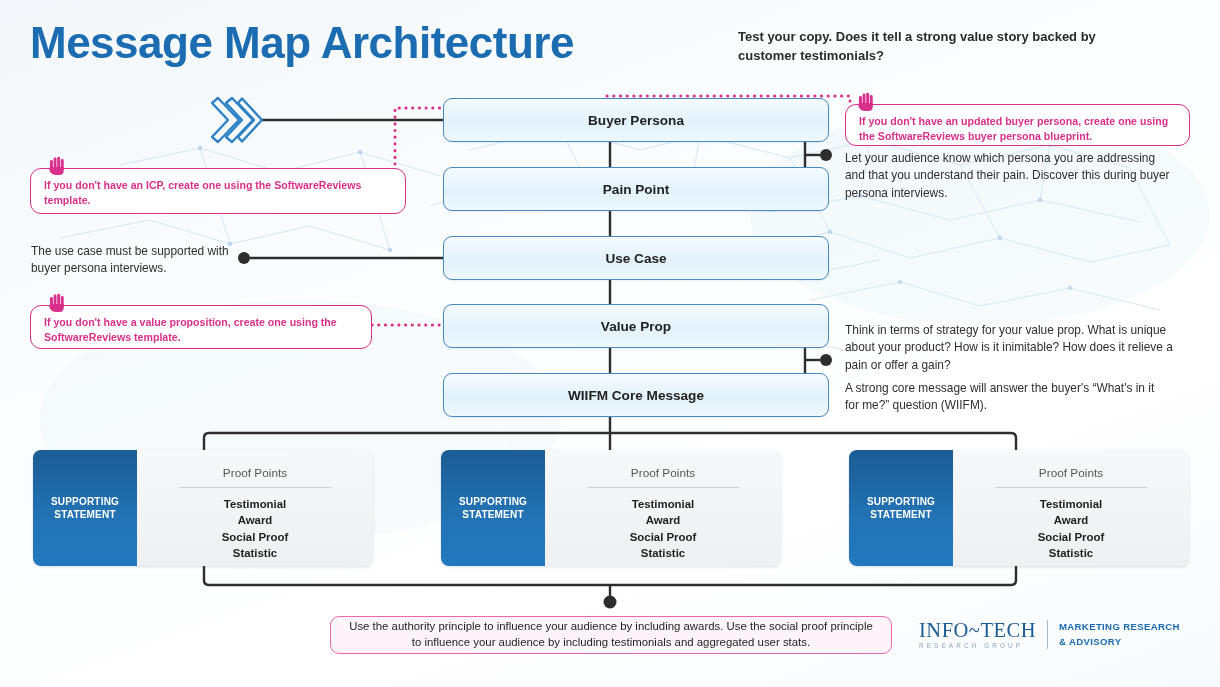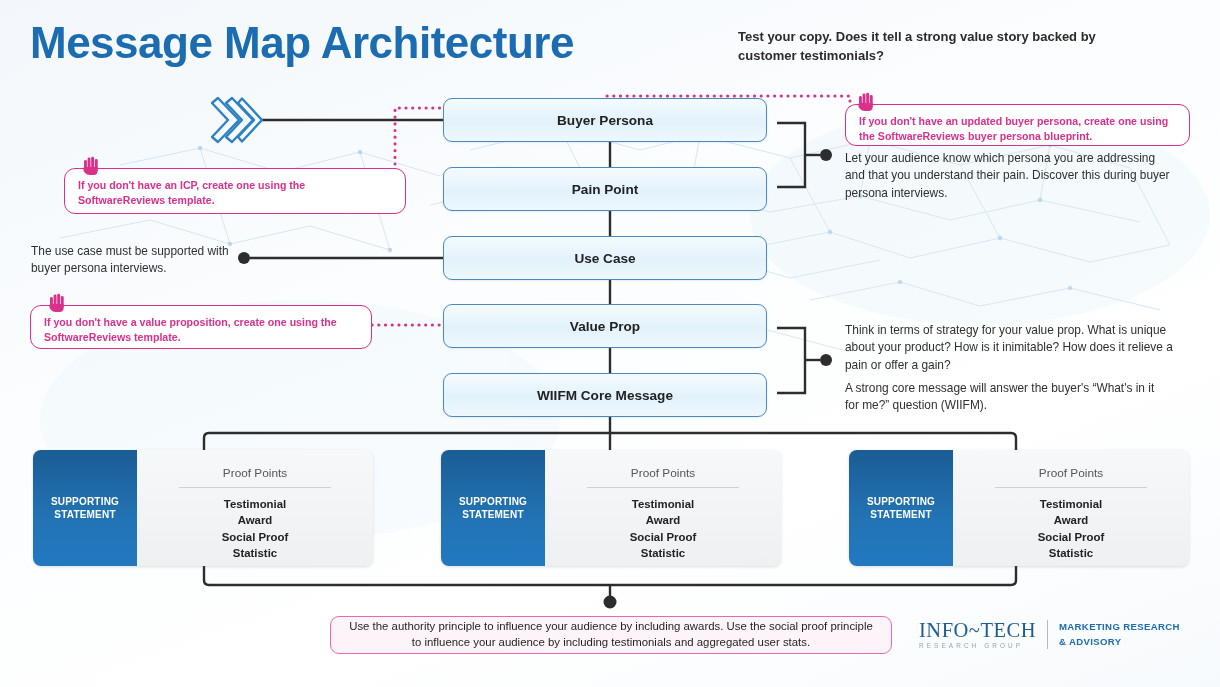--- a/index.html
+++ b/index.html
@@ -30,21 +30,21 @@
 
   
   .icp-label {
     position:absolute; left:31px; top:103px; width:180px;
     font-size:13.2px; font-weight:700; line-height:1.32; color:#1b6cb0;
   }
   .chev { position:absolute; left:206px; top:95px; }
 
   
   .core-box {
-    position:absolute; left:443px; width:324px; height:44px;
+    position:absolute; left:443px; width:386px; height:44px;
     border:1.6px solid #4a89bd; border-radius:9px;
     background: linear-gradient(180deg,#f4fbfe 0%, #e2f2fb 55%, #eef8fd 100%);
     display:flex; align-items:center; justify-content:center;
     font-size:13.6px; font-weight:700; color:#222;
     box-shadow: 0 1px 2px rgba(70,120,170,.10);
   }
 
   
   .pink-callout {
     position:absolute;
@@ -207,21 +207,21 @@
       <path d="M32 8 L48 25 L32 42 L36 46.5 L56 25 L36 3.5 Z"></path>
     </g>
   </svg>
 
   <div class="core-box" style="top:98px;">Buyer Persona</div>
   <div class="core-box" style="top:167px;">Pain Point</div>
   <div class="core-box" style="top:236px;">Use Case</div>
   <div class="core-box" style="top:304px;">Value Prop</div>
   <div class="core-box" style="top:373px;">WIIFM Core Message</div>
 
-  <div class="pink-callout" style="left:30px; top:168px; width:342px; height:46px;margin-left:34px;">
+  <div class="pink-callout" style="left:30px; top:168px; width:376px; height:46px;">
     <svg class="hand-icon" width="18" height="20" viewBox="0 0 18 20">
       <g fill="#d9308b">
         <rect x="2" y="4" width="2.9" height="11" rx="1.4"></rect>
         <rect x="5.6" y="1.5" width="2.9" height="13.5" rx="1.4"></rect>
         <rect x="9.2" y="0.8" width="2.9" height="14.2" rx="1.4"></rect>
         <rect x="12.8" y="3" width="2.9" height="12" rx="1.4"></rect>
         <path d="M2 11 q-1.6 2.6 .6 5.4 q2 2.6 5.4 2.6 h3.6 q3.8 0 4.1-4 V11 z"></path>
       </g>
     </svg>
     <span>If you don't have an ICP, create one using the SoftwareReviews template.</span>

